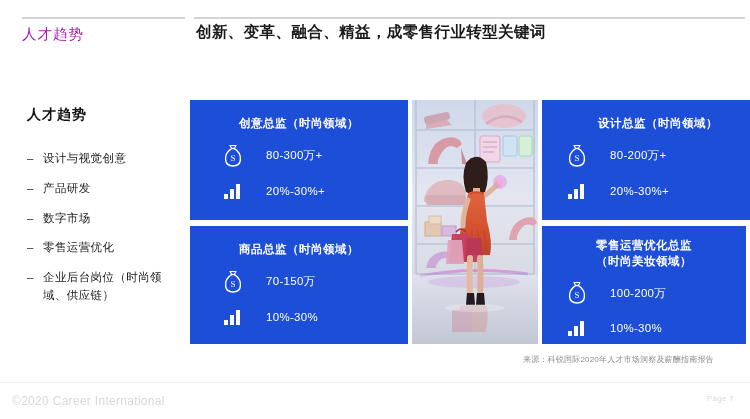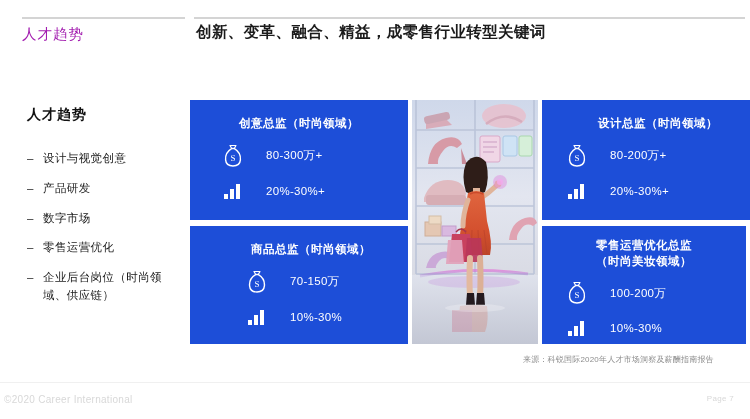--- a/index.html
+++ b/index.html
@@ -92,21 +92,21 @@
 
   .panel {
     position: absolute;
     background: #1d4ed8;
     box-sizing: border-box;
     display: flex;
     flex-direction: column;
     align-items: center;
   }
   .panel-tl { left: 0;    top: 0;    width: 218px; height: 120px; }
-  .panel-bl { left: 0;    top: 126px; width: 218px; height: 118px; padding-left: 24px; }
+  .panel-bl { left: 0;    top: 126px; width: 218px; height: 118px; }
   .panel-tr { left: 352px; top: 0;    width: 232px; height: 120px; }
   .panel-br { left: 352px; top: 126px; width: 204px; height: 118px; }
 
   .panel-title {
     font-size: 11.5px;
     font-weight: bold;
     color: #ffffff;
     text-align: center;
     letter-spacing: 0.5px;
     line-height: 1.35;
@@ -165,22 +165,22 @@
 
   
   .footer-rule {
     position: absolute;
     left: 0; top: 382px;
     width: 750px; height: 1px;
     background: #f0f0f0;
   }
   .copyright {
     position: absolute;
-    left: 4px; top: 394px;
-    font-size: 10px;
+    left: 12px; top: 394px;
+    font-size: 12px;
     color: #d8d8d8;
     letter-spacing: 0.3px;
   }
   .page-number {
     position: absolute;
     right: 16px; top: 394px;
     font-size: 8px;
     color: #d8d8d8;
     letter-spacing: 0.3px;
     padding-left: 28px;

